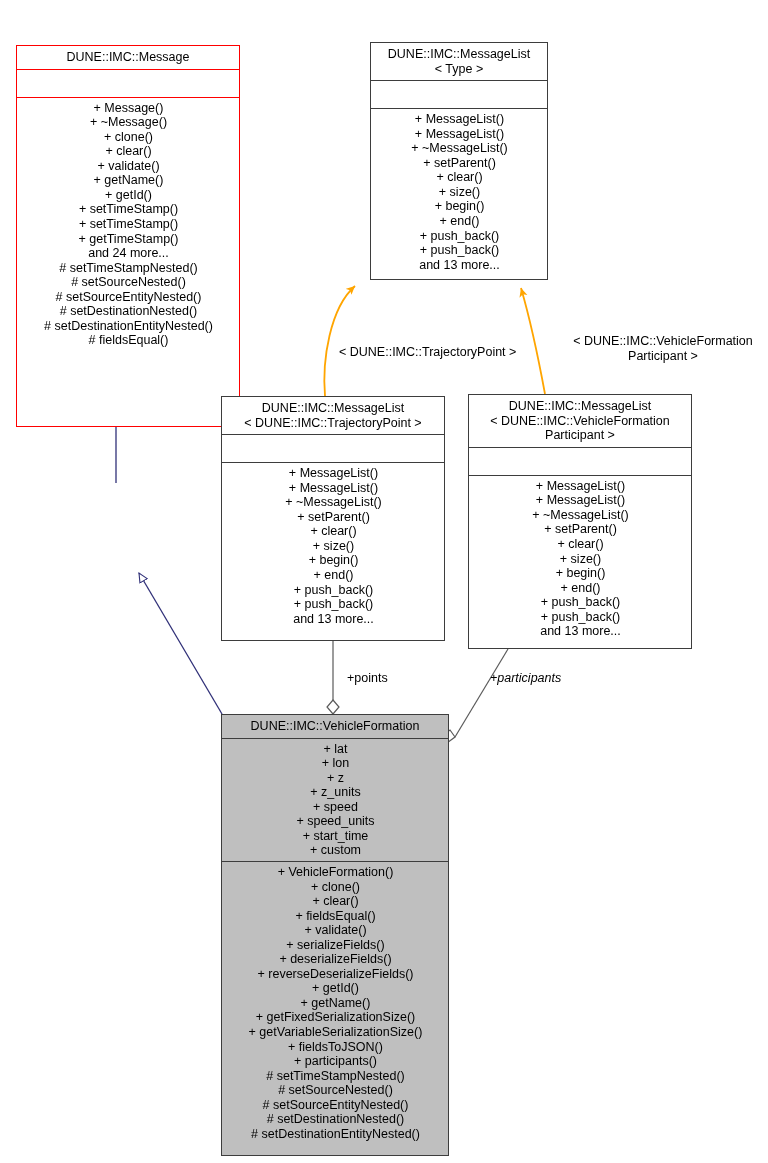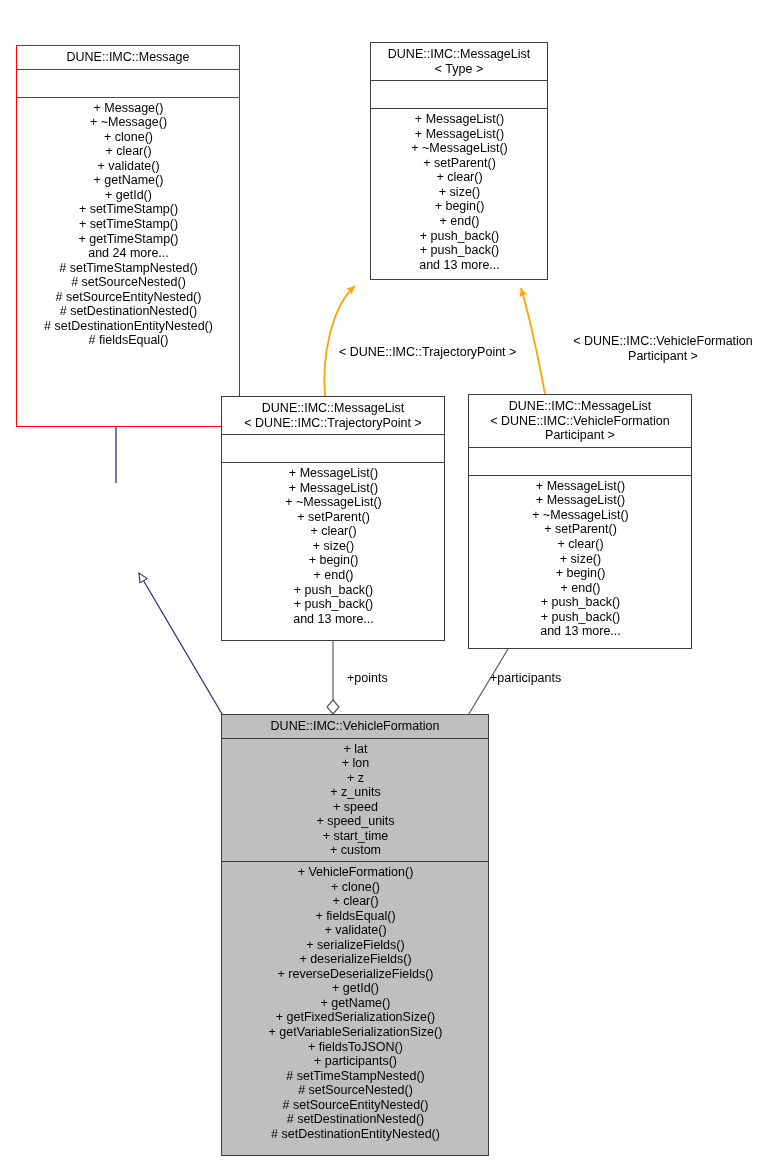--- a/index.html
+++ b/index.html
@@ -207,21 +207,21 @@
         <div class="uml-row">+ size()</div>
         <div class="uml-row">+ begin()</div>
         <div class="uml-row">+ end()</div>
         <div class="uml-row">+ push_back()</div>
         <div class="uml-row">+ push_back()</div>
         <div class="uml-row">and 13 more...</div>
       </div>
   </div>
 
 
-  <div class="umlbox filled" style="left:221px; top:714px; width:268px; height:442px;">
+  <div class="umlbox filled" style="left:221px; top:714px; width:228px; height:442px;">
     <div class="uml-title">DUNE::IMC::VehicleFormation</div>
     <div class="uml-sep"></div>
     <div class="uml-attrs">
         <div class="uml-row">+ lat</div>
         <div class="uml-row">+ lon</div>
         <div class="uml-row">+ z</div>
         <div class="uml-row">+ z_units</div>
         <div class="uml-row">+ speed</div>
         <div class="uml-row">+ speed_units</div>
         <div class="uml-row">+ start_time</div>
@@ -251,15 +251,15 @@
       </div>
   </div>
 
   <div class="edge-label" style="left:339px; top:345px;">&lt; DUNE::IMC::TrajectoryPoint &gt;</div>
 
   <div class="edge-label ctr" style="left:558px; top:334px; width:210px;">&lt; DUNE::IMC::VehicleFormation
 Participant &gt;</div>
 
   <div class="edge-label" style="left:336px; top:671px;margin-left:11px;">+points</div>
 
-  <div class="edge-label" style="left:490px; top:671px;">+participants</div>
+  <div class="edge-label" style="left:490px; top:671px;font-style:italic;">+participants</div>
 
 </div>
 
 </body></html>

